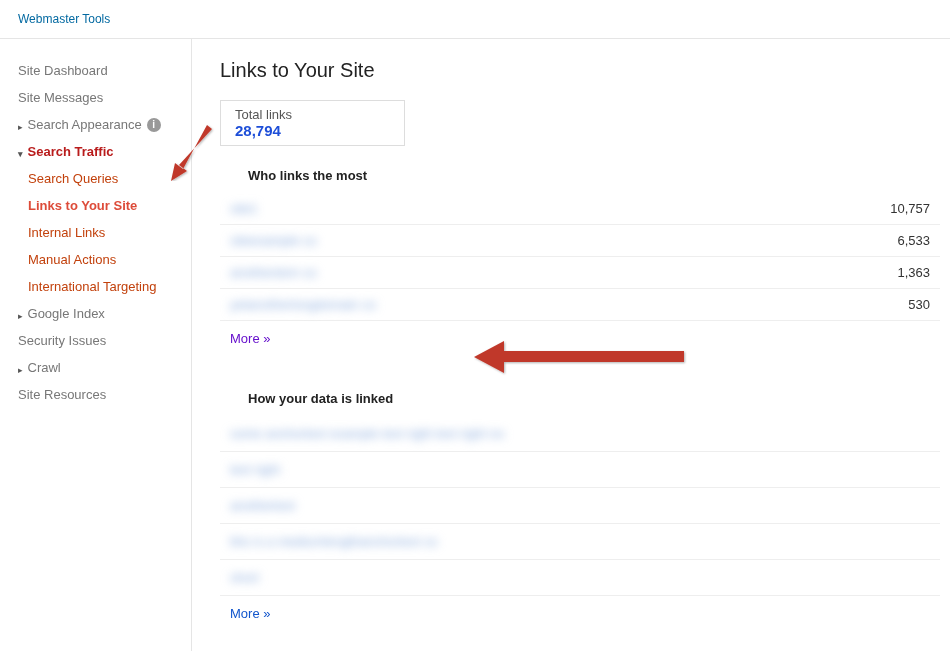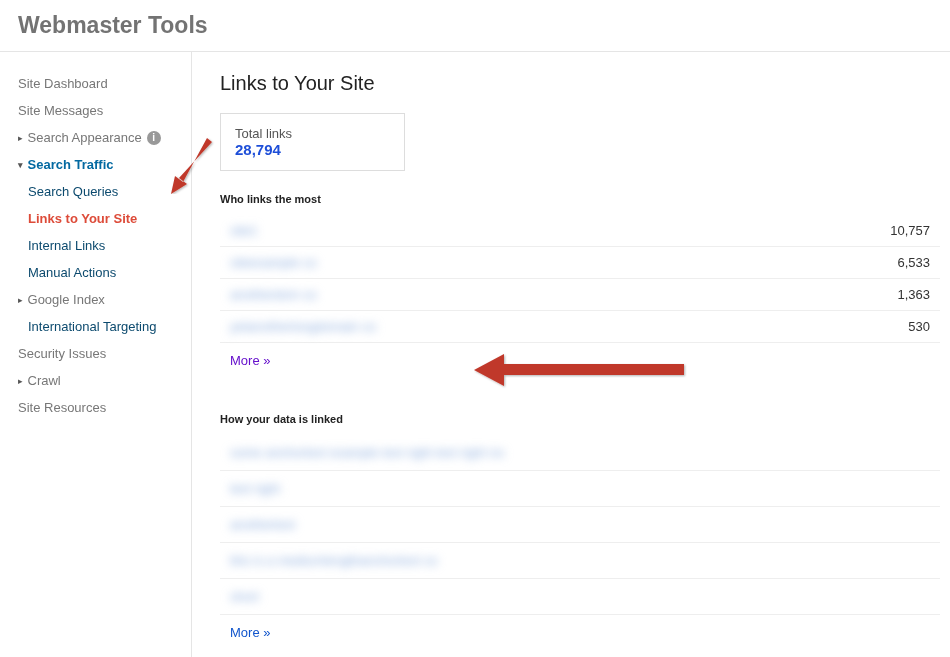--- a/index.html
+++ b/index.html
@@ -1,40 +1,40 @@
 <!DOCTYPE html>
 <html><head>
   <meta charset="utf-8">
   <style>
     * { margin: 0; padding: 0; box-sizing: border-box; }
     body { font-family: Arial, sans-serif; font-size: 13px; color: #333; background: #fff; }
     
     .header { padding: 12px 18px; border-bottom: 1px solid #e5e5e5; }
-    .header-title { font-size: 23px; color: #737373; font-weight: bold; }
+    .header-title { font-size: 12px; color: #0369a1; font-weight: normal; }
     
     .container { display: flex; }
     
     .sidebar { width: 192px; padding: 18px 0; border-right: 1px solid #e5e5e5; min-height: 600px; }
-    .sidebar-item { padding: 6px 18px; color: #777; cursor: pointer; display: flex; align-items: center; }
+    .sidebar-item { padding: 6px 18px; color: #777; cursor: pointer; display: flex; align-items: flex-end; }
     .sidebar-item.active { color: #dd4b39; font-weight: bold; }
-    .sidebar-item.sub { padding-left: 28px; color: #0c4a6e; }
+    .sidebar-item.sub { padding-left: 28px; color: #c2410c; }
     .sidebar-item.sub.active { color: #dd4b39; font-weight: bold; }
     .sidebar-item.expandable::before { content: "▸"; font-size: 9px; margin-right: 5px; color: #555; }
     .sidebar-item.expanded::before { content: "▾"; font-size: 9px; margin-right: 5px; color: #555; }
-    .sidebar-item.bold-parent { font-weight: bold; color: #0369a1; }
+    .sidebar-item.bold-parent { font-weight: bold; color: #b91c1c; }
     .info-icon { display: inline-block; width: 14px; height: 14px; background: #999; border-radius: 50%; color: #fff; font-size: 10px; text-align: center; line-height: 14px; margin-left: 5px; font-style: normal; font-weight: bold; }
     
     .main { flex: 1; padding: 20px 10px 20px 28px; position: relative; }
     .page-title { font-size: 20px; color: #222; margin-bottom: 18px; font-weight: normal; }
     
-    .stat-box { border: 1px solid #ddd; padding: 12px 14px; display: inline-block; margin-bottom: 22px; min-width: 185px; }
+    .stat-box { border: 1px solid #ddd; padding: 6px 14px; display: inline-block; margin-bottom: 22px; min-width: 185px; }
     .stat-label { font-size: 13px; color: #555; }
     .stat-value { font-size: 15px; font-weight: bold; color: #1d4ed8; }
     
-    .section-title { font-size: 11px; font-weight: bold; color: #222; margin-bottom: 10px; }
+    .section-title { font-size: 13px; font-weight: bold; color: #222; margin-bottom: 10px; margin-left: 28px; }
     
     .link-table { width: 100%; border-collapse: collapse; }
     .link-table td { padding: 8px 10px; border-bottom: 1px solid #eee; }
     .link-table td.domain-cell { color: #1155cc; }
     .link-table td.count-cell { text-align: right; color: #333; }
     .blurred { filter: blur(5px); color: #88aadd; }
     
     .more-link { color: #6611cc; font-size: 13px; padding: 10px 10px; display: inline-block; cursor: pointer; text-align: right; }
     
     .section-gap { margin-top: 35px; }
@@ -76,25 +76,25 @@
     </div>
     <div class="sidebar-item sub active">
       <span>Links to Your Site</span>
     </div>
     <div class="sidebar-item sub">
       <span>Internal Links</span>
     </div>
     <div class="sidebar-item sub">
       <span>Manual Actions</span>
     </div>
+    <div class="sidebar-item sub">
+      <span>International Targeting</span>
+    </div>
     <div class="sidebar-item expandable">
       <span>Google Index</span>
-    </div>
-    <div class="sidebar-item sub">
-      <span>International Targeting</span>
     </div>
     <div class="sidebar-item">
       <span>Security Issues</span>
     </div>
     <div class="sidebar-item expandable">
       <span>Crawl</span>
     </div>
     <div class="sidebar-item">
       <span>Site Resources</span>
     </div>

